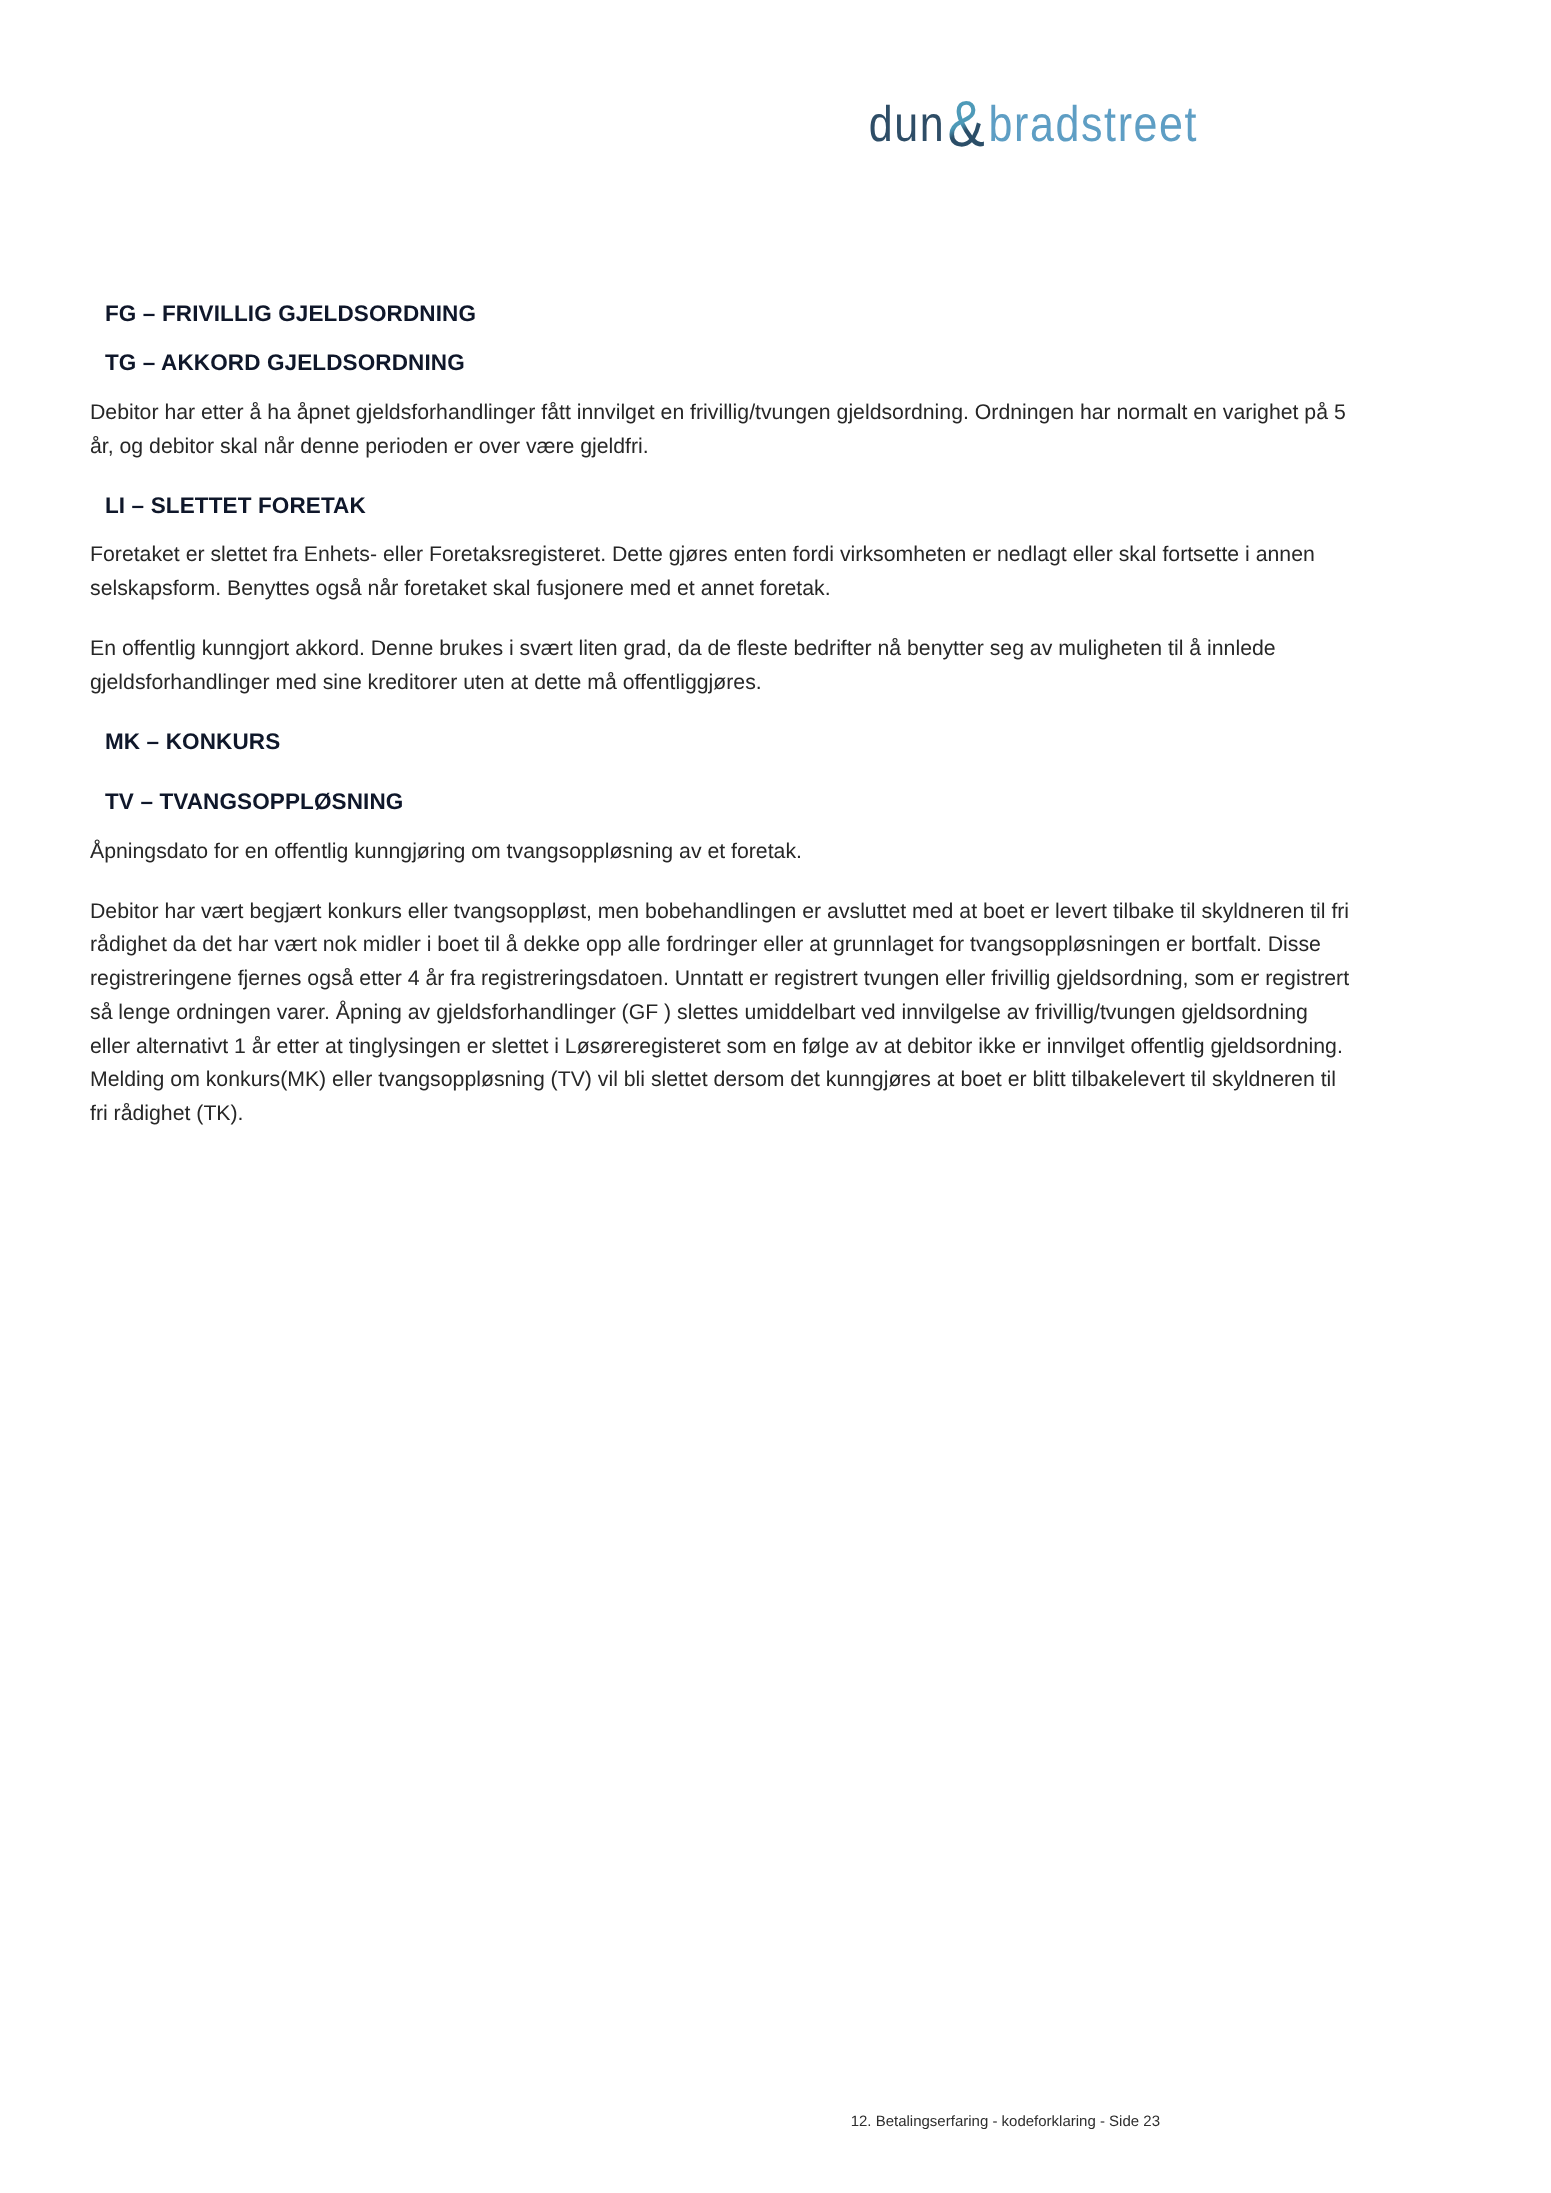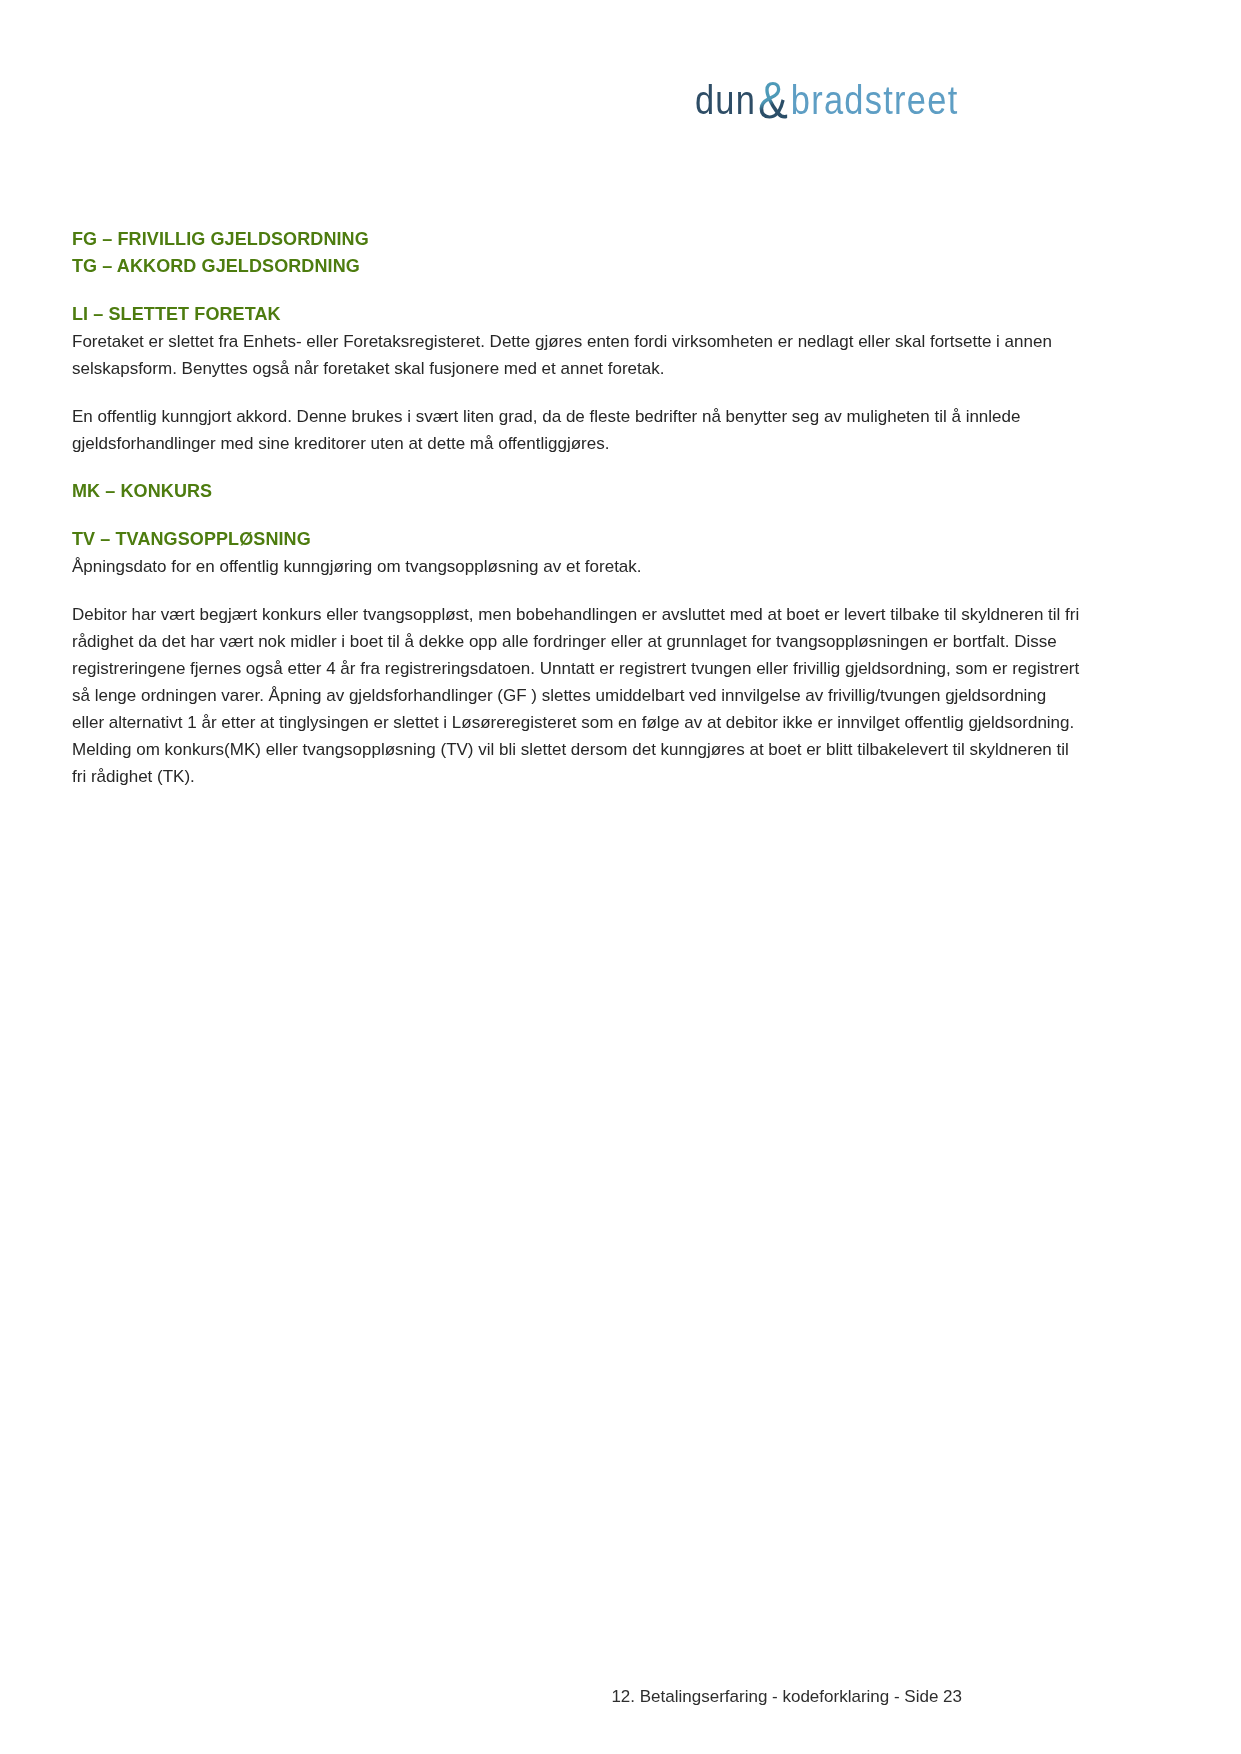--- a/index.html
+++ b/index.html
@@ -46,59 +46,60 @@
   }
   
   .content {
     position: absolute;
     left: 72px;
     top: 226px;
     width: 1008px;
   }
   .code-section { margin: 0 0 21px 0; }
   .code-heading {
-    margin: 0;
+    margin: 12px;
     font-size: 18px;
     line-height: 27px;
     font-weight: bold;
-    color: #4d7c0f;
+    color: #0f172a;
     letter-spacing: 0.1px;
   }
   .section-body {
     margin: 0;
     font-size: 17px;
     line-height: 27px;
     color: #272727;
   }
   
   .footer {
     position: absolute;
     top: 1686px;
-    right: 160px;
-    font-size: 17px;
+    right: 194px;
+    font-size: 12px;
     line-height: 22px;
     color: #2e2e2e;
     white-space: nowrap;
   }
 </style>
 </head>
 <body>
 
 <div class="page">
 
   <div class="logo">
     <span class="logo-dun">dun</span><span class="logo-amp">&amp;</span><span class="logo-brad">bradstreet</span>
   </div>
 
   <main class="content">
   <section class="code-section">
     <div class="headings">
           <h2 class="code-heading">FG – FRIVILLIG GJELDSORDNING</h2>
           <h2 class="code-heading">TG – AKKORD GJELDSORDNING</h2>
         </div>
+    <p class="section-body">Debitor har etter å ha åpnet gjeldsforhandlinger fått innvilget en frivillig/tvungen gjeldsordning. Ordningen har normalt en varighet på 5 år, og debitor skal når denne perioden er over være gjeldfri.</p>
   </section>
 
   <section class="code-section">
     <div class="headings">
           <h2 class="code-heading">LI – SLETTET FORETAK</h2>
         </div>
     <p class="section-body">Foretaket er slettet fra Enhets- eller Foretaksregisteret. Dette gjøres enten fordi virksomheten er nedlagt eller skal fortsette i annen selskapsform. Benyttes også når foretaket skal fusjonere med et annet foretak.</p>
   </section>
 
   <section class="code-section">

